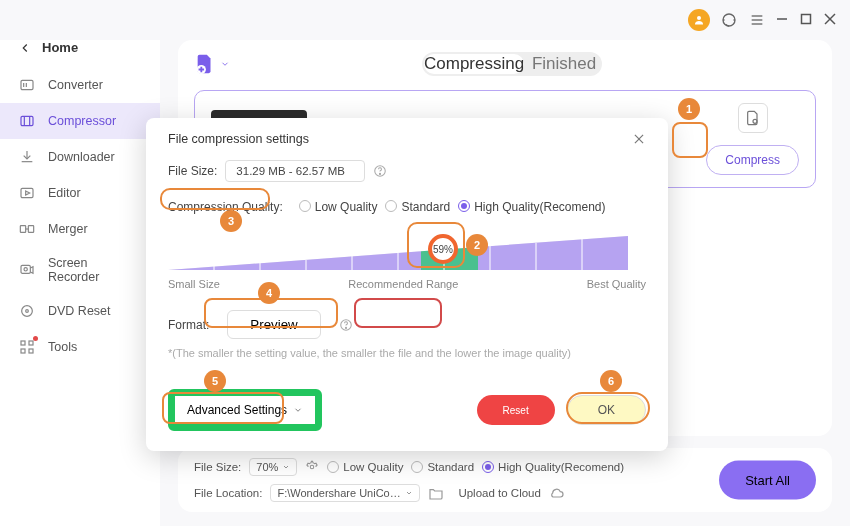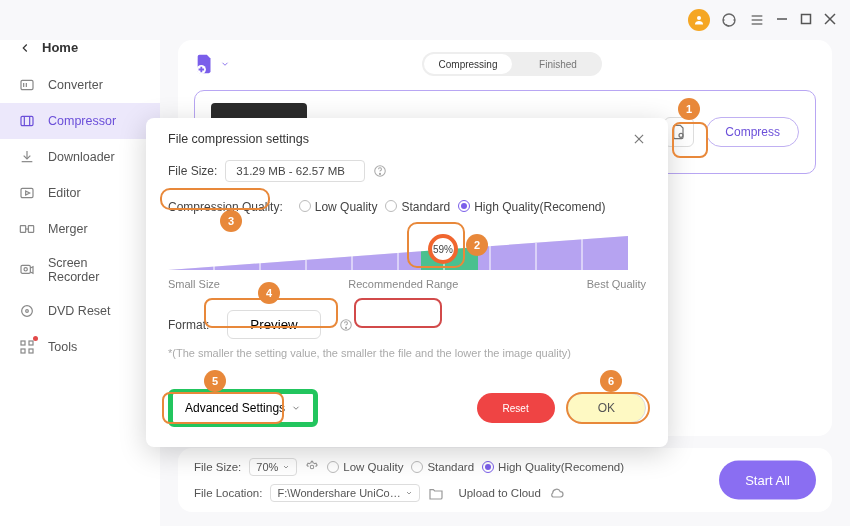--- a/index.html
+++ b/index.html
@@ -20,61 +20,61 @@
 .side-item.active { background: #ece8fb; color: #6b4fd9; }
 .side-item .sico { width: 18px; height: 18px; display: flex; align-items: center; justify-content: center; }
 .side-item .dot { position: relative; }
 .side-item .dot::after { content: ''; position: absolute; top: -2px; right: -2px; width: 5px; height: 5px; background: #e24a4a; border-radius: 50%; }
 
 .main { flex: 1; padding: 0 18px 14px 18px; display: flex; flex-direction: column; position: relative; }
 
 .topcard { background: #fff; border-radius: 14px; padding: 12px 16px 16px 16px; flex: 1; }
 .tophead { display: flex; align-items: center; justify-content: space-between; }
 .addfile { display: flex; align-items: center; gap: 4px; color: #7a5eea; cursor: pointer; }
-.pill-tabs { display: flex; background: #eee; border-radius: 20px; overflow: hidden; width: 180px; height: 24px; font-size: 10px; }
+.pill-tabs { display: flex; background: #eee; border-radius: 20px; overflow: hidden; width: 180px; height: 24px; font-size: 17px; }
 .pill-tabs .tab { flex: 1; display: flex; align-items: center; justify-content: center; cursor: pointer; color: #777; }
 .pill-tabs .tab.active { background: #fff; border-radius: 20px; color: #333; margin: 2px; }
 
 .filecard { margin-top: 14px; border: 1px solid #b8a6f3; border-radius: 10px; padding: 12px 16px; display: flex; align-items: center; gap: 16px; }
 .thumb { width: 96px; height: 58px; background: linear-gradient(#2b2b2b 35%, #8a7a5a 35%, #c9b88f 100%); border-radius: 4px; }
 .filemeta { flex: 1; display: flex; align-items: center; gap: 8px; font-size: 12.5px; color: #333; }
-.actions { display: flex; align-items: center; gap: 12px; }
+.actions { display: flex; align-items: center; gap: 12px; flex-direction: column; }
 .iconbox { width: 30px; height: 30px; border: 1px solid #ddd; border-radius: 6px; display: flex; align-items: center; justify-content: center; cursor: pointer; color: #666; }
 .compress-btn { border: 1px solid #c0b0f2; color: #6b4fd9; background: #fff; border-radius: 18px; padding: 7px 18px; font-size: 12px; cursor: pointer; }
 
 .bottombar { background: #fff; border-radius: 14px; margin-top: 12px; padding: 10px 16px; display: flex; align-items: center; gap: 10px; position: relative; font-size: 11.5px; color: #555; }
 .bottombar .row { display: flex; align-items: center; gap: 8px; flex-wrap: wrap; }
 .bottombar .col { display: flex; flex-direction: column; gap: 8px; flex: 1; }
 .select-sm { border: 1px solid #ddd; border-radius: 4px; padding: 2px 6px; font-size: 11px; background: #fff; display: flex; align-items: center; gap: 4px; cursor: pointer; }
 .radio { display: inline-flex; align-items: flex-start; gap: 4px; cursor: pointer; }
 .radio .rdot { width: 12px; height: 12px; border: 1.5px solid #bbb; border-radius: 50%; display: inline-block; position: relative; }
 .radio.sel .rdot { border-color: #7a5eea; }
 .radio.sel .rdot::after { content: ''; position: absolute; inset: 2px; background: #7a5eea; border-radius: 50%; }
-.startall { position: absolute; right: 16px; top: 50%; transform: translateY(-50%); background: #8a6ef2; color: #ffffff; border: none; border-radius: 22px; padding: 12px 26px; font-size: 13px; cursor: pointer; }
+.startall { position: absolute; right: 16px; top: 50%; transform: translateY(-50%); background: #8a6ef2; color: #000000; border: none; border-radius: 22px; padding: 12px 26px; font-size: 13px; cursor: pointer; }
 .pathbox { border: 1px solid #ddd; border-radius: 4px; padding: 2px 6px; font-size: 11px; background: #fff; display: flex; align-items: center; gap: 4px; width: 150px; cursor: pointer; }
 .pathbox span { overflow: hidden; white-space: nowrap; text-overflow: ellipsis; flex: 1; }
 
 
 .dialog { position: absolute; left: 146px; top: 118px; width: 522px; background: #fff; border-radius: 8px; box-shadow: 0 6px 28px rgba(0,0,0,.18); padding: 14px 22px 20px 22px; font-size: 12px; color: #444; }
 .dlg-head { display: flex; justify-content: space-between; align-items: center; font-size: 12.5px; color: #333; }
 .dlg-close { cursor: pointer; color: #777; }
 .dlg-row { display: flex; align-items: center; gap: 8px; margin-top: 14px; }
 .fsize-box { border: 1px solid #ddd; border-radius: 4px; padding: 4px 10px; font-size: 11.5px; width: 140px; }
 .help { color: #aaa; cursor: pointer; }
 
 .slider-wrap { margin-top: 14px; position: relative; height: 60px; }
 .wedge { position: absolute; left: 0; right: 0; bottom: 18px; height: 34px; }
 .seglabels { display: flex; justify-content: space-between; font-size: 11px; color: #888; margin-top: 2px; }
 .thumb-handle { position: absolute; left: calc(59% - 22px); bottom: 24px; width: 30px; height: 30px; border: 4px solid #f0662f; border-radius: 50%; background: #fff; display: flex; align-items: center; justify-content: center; font-size: 10px; color: #444; cursor: grab; }
 
 .fmt-select { border: 1px solid #ddd; border-radius: 6px; padding: 5px 10px; width: 130px; display: flex; justify-content: space-between; align-items: center; cursor: pointer; }
 .preview-btn { border: 1px solid #ddd; border-radius: 6px; padding: 6px 22px; cursor: pointer; background: #fff; }
 .hint { font-size: 11px; color: #aaa; margin-top: 8px; }
 .dlg-foot { display: flex; justify-content: space-between; align-items: center; margin-top: 30px; }
-.adv-btn { border: 5px solid #22c55e; border-radius: 6px; padding: 7px 12px; display: flex; align-items: center; gap: 6px; cursor: pointer; background: #fff; font-size: 12px; }
+.adv-btn { border: 7px solid #22c55e; border-radius: 6px; padding: 7px 12px; display: flex; align-items: center; gap: 6px; cursor: pointer; background: #fff; font-size: 12px; }
 .foot-right { display: flex; gap: 12px; }
 .reset-btn { background: #ef4444; color: #fff; border: none; border-radius: 18px; padding: 7px 26px; cursor: pointer; font-size: 10px; }
 .ok-btn { background: #fef9c3; color: #555; border: 1px solid #ddd; border-radius: 18px; padding: 7px 30px; cursor: pointer; font-size: 12px; }
 
 
 .callout { position: absolute; width: 22px; height: 22px; border-radius: 50%; background: #e8883a; color: #fff; font-size: 11px; font-weight: 600; display: flex; align-items: center; justify-content: center; z-index: 50; pointer-events: none; }
 .callout-ring { position: absolute; border: 2px solid #e8883a; border-radius: 8px; pointer-events: none; z-index: 45; }
 
 svg { display: block; }
 </style>

